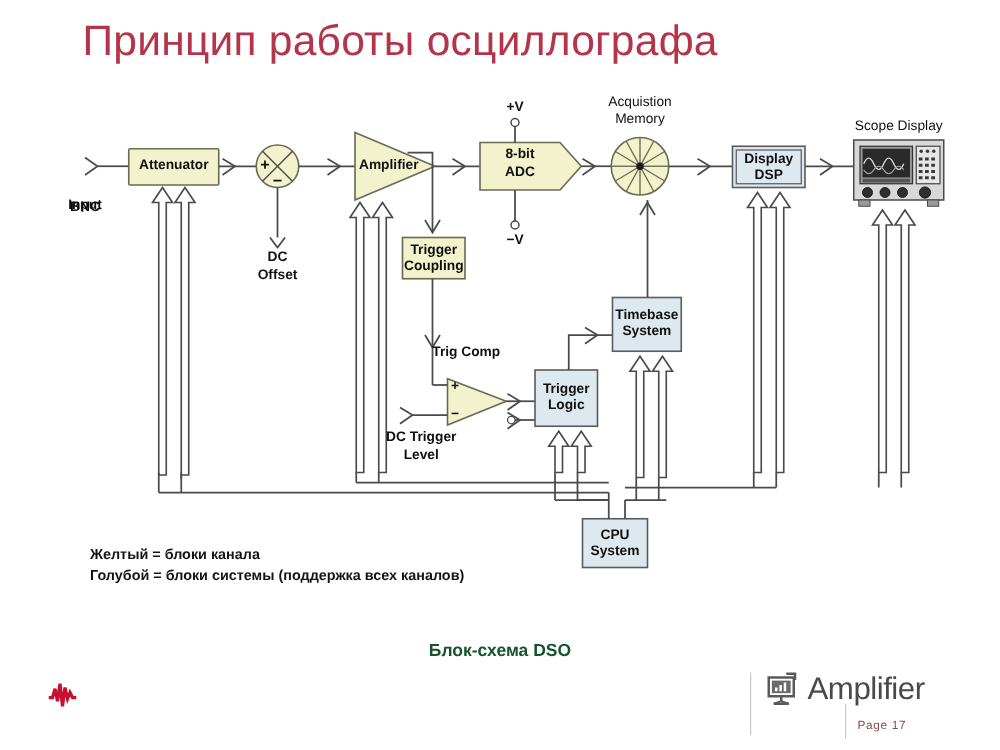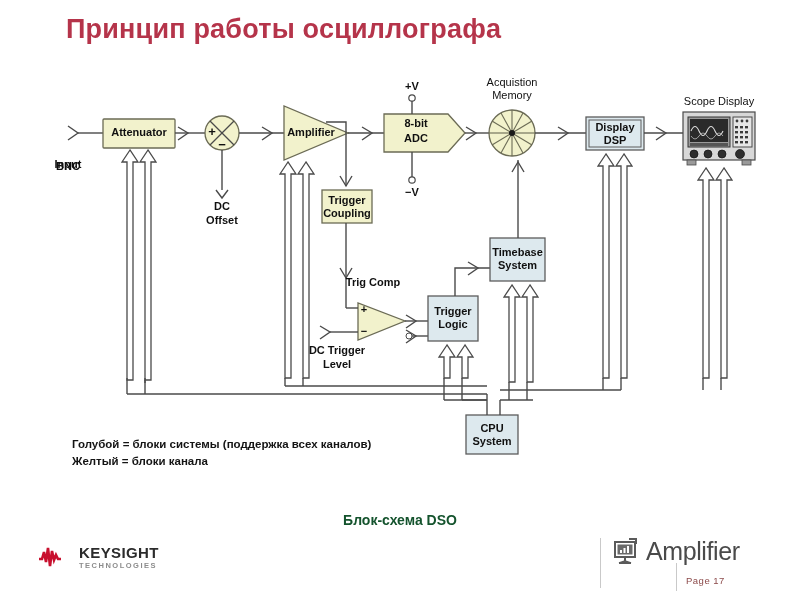--- a/index.html
+++ b/index.html
@@ -10,22 +10,22 @@
     position:relative;
     overflow:hidden;
     color:#1a1a1a;
   }
   #slide{position:absolute;inset:0;}
 
   
   .title{
     position:absolute;
     left:66px; top:14px;
-    font-size:27px;
-    font-weight:700;
+    font-size:34px;
+    font-weight:400;
     color:#b5344a;
     letter-spacing:.2px;
     white-space:nowrap;
   }
 
   
   #diagram{position:absolute;left:0;top:0;width:800px;height:600px;}
 
   
   .lbl{
@@ -356,34 +356,30 @@
   <div class="lbl blk" style="left:187px;top:200px;width:70px;text-align:center;">DC</div>
   <div class="lbl blk" style="left:187px;top:214px;width:70px;">Offset</div>
 
   <div class="lbl blk" style="left:295px;top:344px;width:84px;">DC Trigger</div>
   <div class="lbl blk" style="left:295px;top:358px;width:84px;">Level</div>
 
   <div class="lbl blk" style="left:392px;top:80px;width:40px;">+V</div>
   <div class="lbl blk" style="left:392px;top:186px;width:40px;">−V</div>
 
   <div class="legend">
+    <div>Желтый = блоки канала</div>
     <div>Голубой = блоки системы (поддержка всех каналов)</div>
-    <div>Желтый = блоки канала</div>
   </div>
 
   <div class="caption">Блок-схема DSO</div>
 
   <div class="ks-logo">
     <svg width="34" height="22" viewBox="0 0 34 22">
       <path d="M1,13 L4,13 L6,6 L8,16 L10,2 L12,20 L14,5 L16,14 L18,9 L20,13 L23,13" fill="none" stroke="#c8102e" stroke-width="2.6" stroke-linejoin="miter"></path>
     </svg>
-    <div class="ks-text">
-      <div class="ks-name">KEYSIGHT</div>
-      <div class="ks-sub">TECHNOLOGIES</div>
-    </div>
   </div>
 
   <div class="ms-wrap">
     <div class="ms-divider"></div>
     <div class="ms-mark">
       <svg width="30" height="30" viewBox="0 0 30 30">
         <rect x="4" y="6" width="20" height="15" fill="none" stroke="#5a5a5a" stroke-width="2"></rect>
         <rect x="6.5" y="8.5" width="15" height="10" fill="#6a6a6a"></rect>
         <g fill="#ffffff">
           <rect x="9" y="14" width="2" height="3"></rect>

